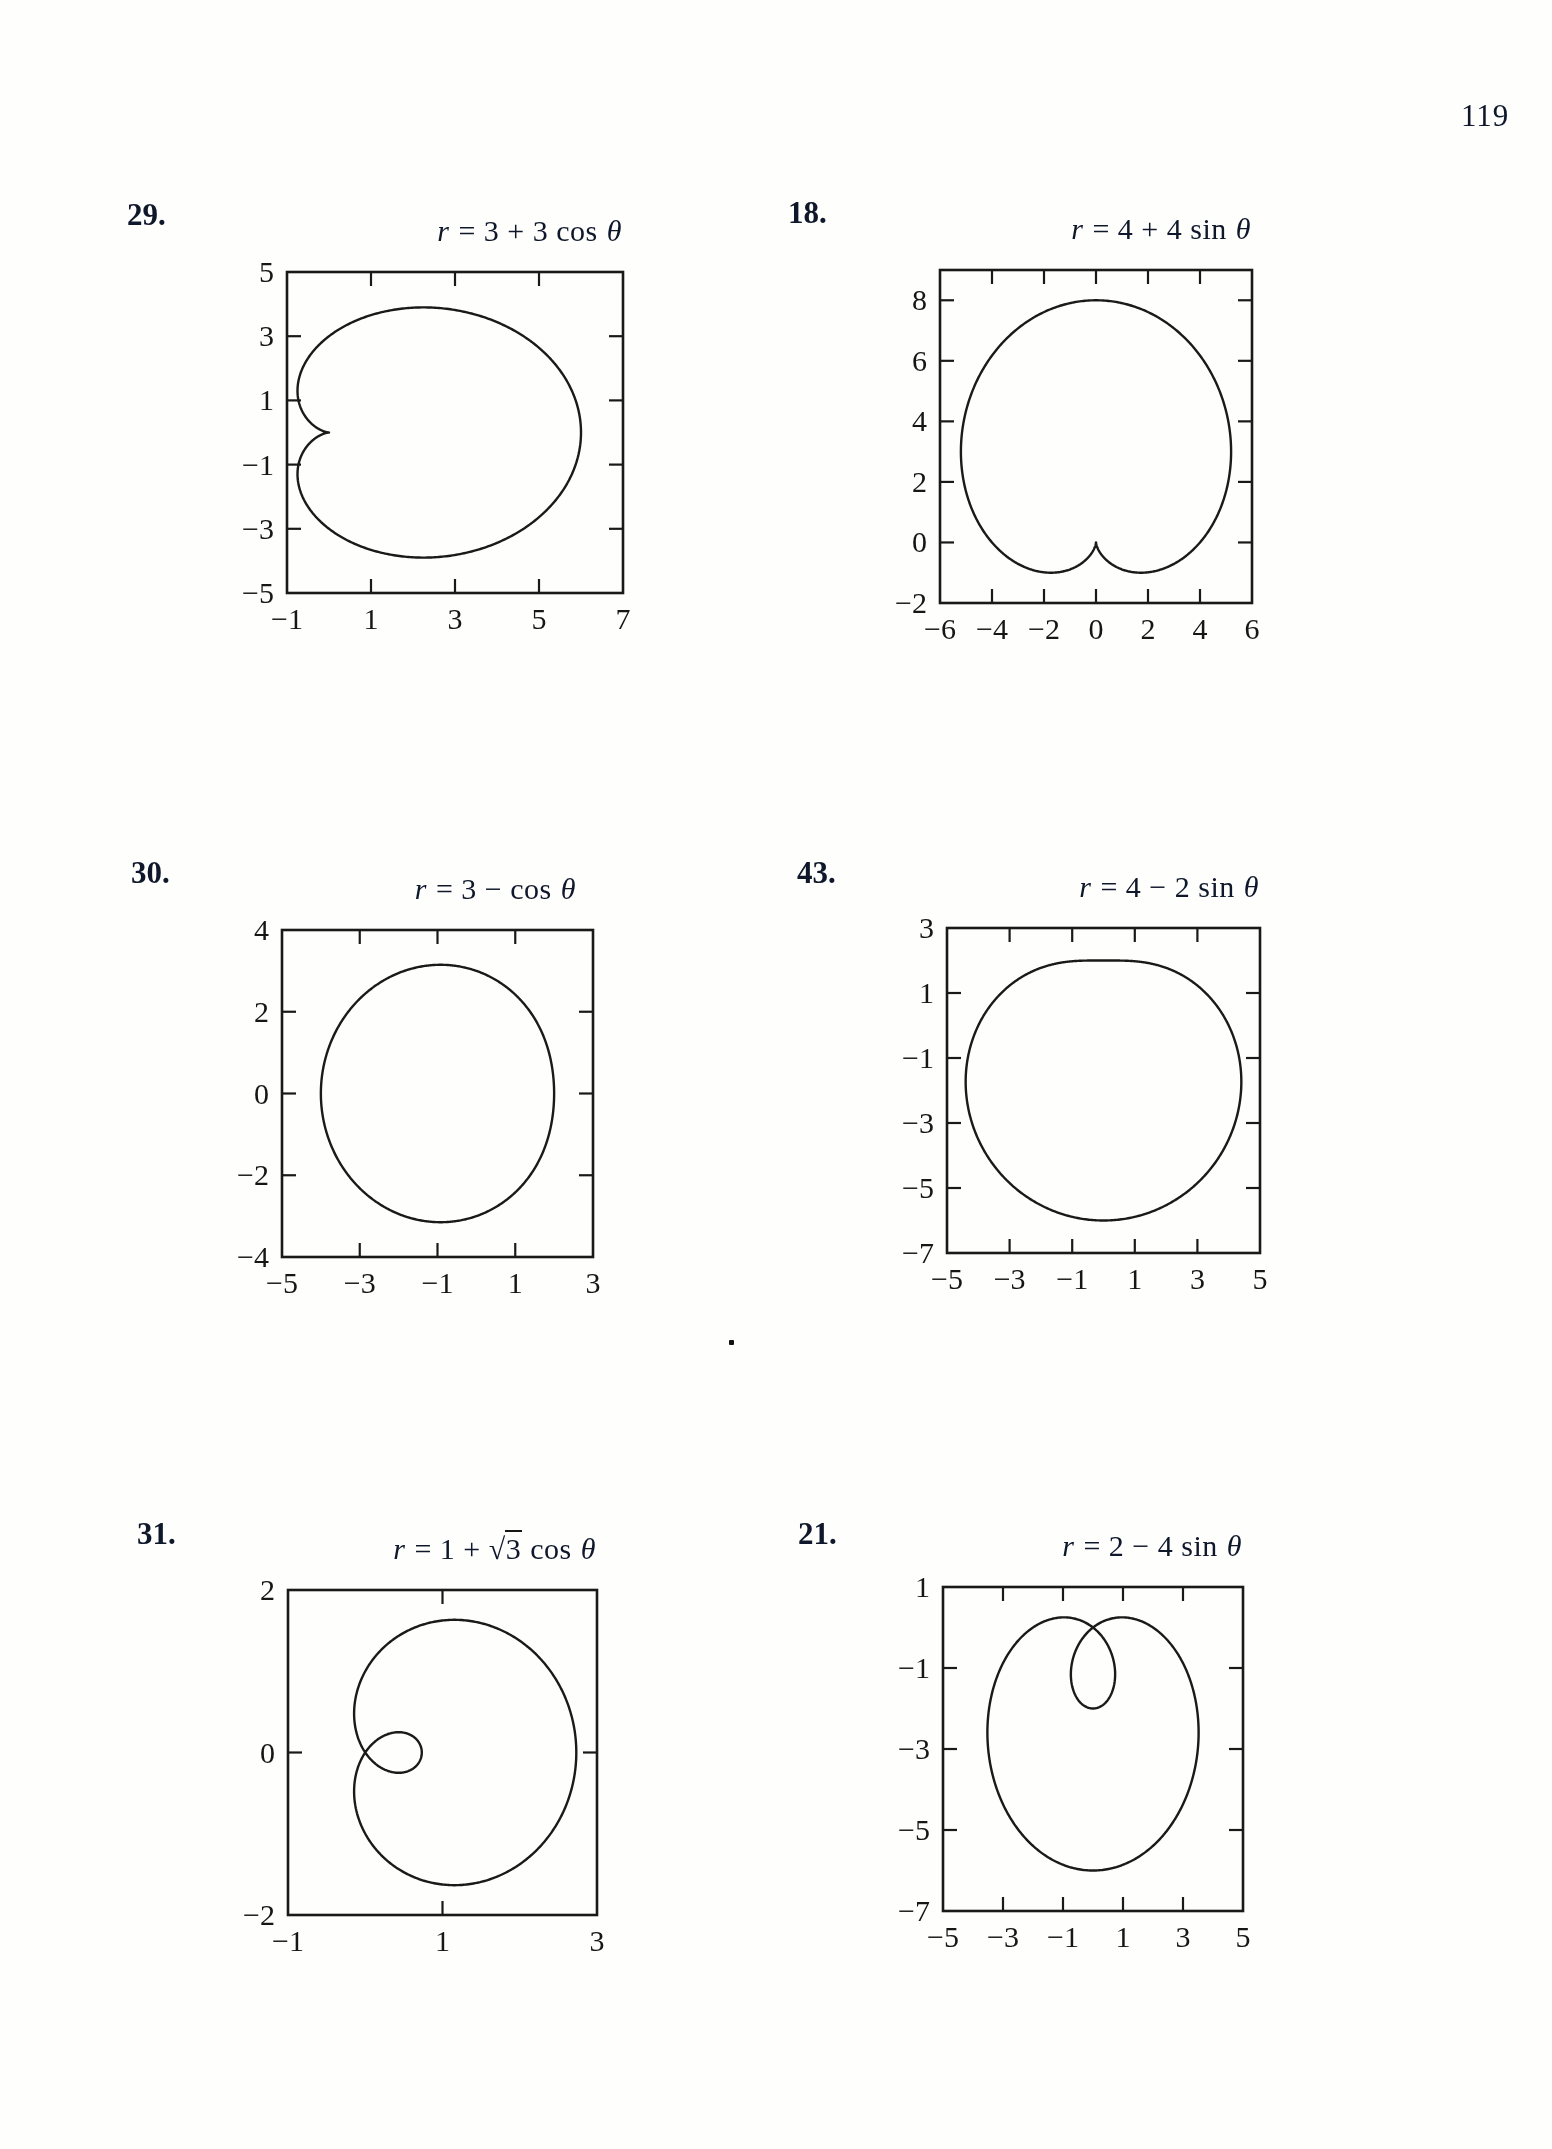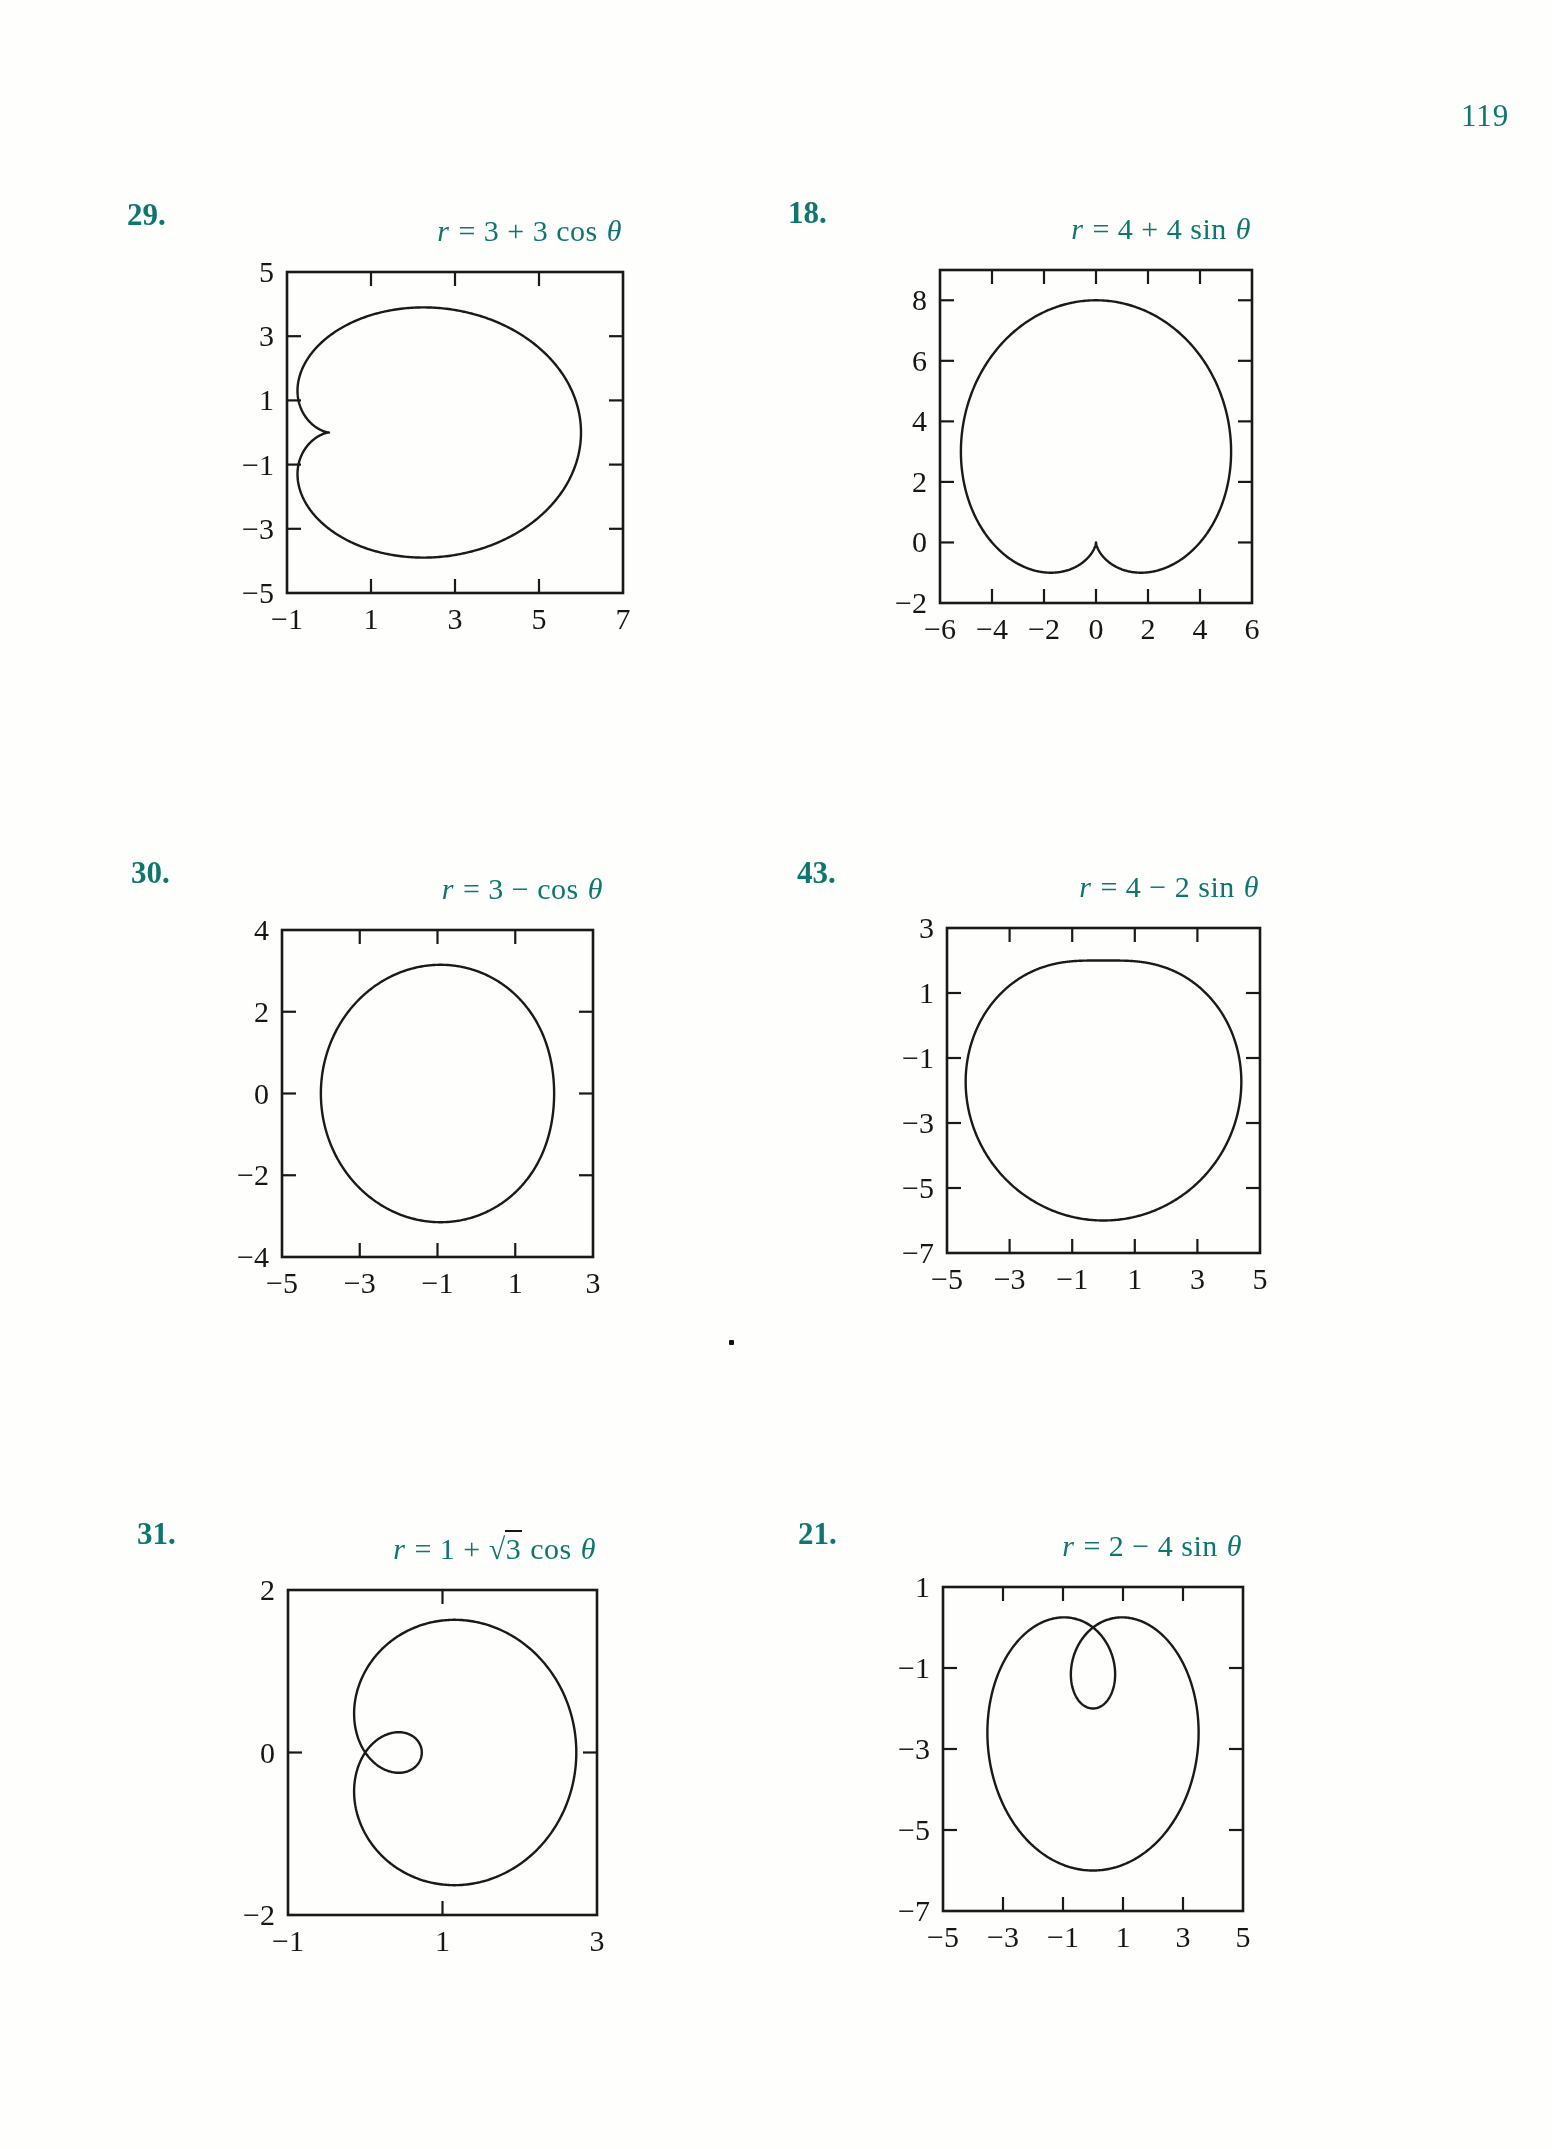--- a/index.html
+++ b/index.html
@@ -1,18 +1,18 @@
 <!DOCTYPE html>
 <html><head>
 <meta charset="utf-8">
 <style>
   html,body{margin:0;padding:0;background:#ffffff;}
   .page{
     position:relative;width:1552px;height:2149px;background:#fefefd;
-    font-family:"Liberation Serif",serif;color:#0f766e;overflow:hidden;
+    font-family:"Liberation Serif",serif;color:#0f172a;overflow:hidden;
   }
   .page-number{position:absolute;left:1461px;top:98px;font-size:31px;letter-spacing:1px;}
   .item-label{position:absolute;font-size:31px;font-weight:bold;}
   figure.plot{position:absolute;margin:0;padding:0;}
   .plot-title{
     position:absolute;top:6px;text-align:right;font-size:30px;
     letter-spacing:0.5px;white-space:nowrap;
   }
   .plot-title i{font-style:italic;padding:0 1px;}
   .radbar{border-top:2.4px solid #161616;padding:0 1px;margin-left:-1px;}
@@ -115,21 +115,21 @@
           <text class="ticklabel" x="79" y="164.8181818181818" text-anchor="end">6</text>
           <text class="ticklabel" x="79" y="225.36363636363635" text-anchor="end">4</text>
           <text class="ticklabel" x="79" y="285.9090909090909" text-anchor="end">2</text>
           <text class="ticklabel" x="79" y="346.4545454545455" text-anchor="end">0</text>
           <text class="ticklabel" x="79" y="407" text-anchor="end">−2</text>
         </g>
         <path class="curve" d="M352.00 336.45L352.90 335.39L353.80 334.30L354.69 333.20L355.56 332.08L356.43 330.94L357.29 329.79L358.14 328.61L358.98 327.42L359.81 326.21L360.63 324.98L361.44 323.74L362.24 322.47L363.03 321.19L363.80 319.90L364.57 318.59L365.32 317.26L366.06 315.91L366.79 314.55L367.50 313.17L368.21 311.78L368.89 310.37L369.57 308.94L370.23 307.50L370.88 306.04L371.51 304.57L372.13 303.09L372.73 301.59L373.32 300.07L373.90 298.54L374.46 297.00L375.00 295.45L375.53 293.88L376.04 292.29L376.53 290.70L377.01 289.09L377.47 287.47L377.92 285.84L378.35 284.20L378.76 282.54L379.15 280.87L379.53 279.20L379.89 277.51L380.23 275.81L380.55 274.10L380.85 272.38L381.14 270.65L381.40 268.92L381.65 267.17L381.88 265.41L382.09 263.65L382.28 261.88L382.45 260.10L382.60 258.32L382.73 256.52L382.85 254.72L382.94 252.92L383.01 251.10L383.06 249.29L383.09 247.46L383.10 245.64L383.09 243.80L383.06 241.97L383.01 240.13L382.93 238.28L382.84 236.43L382.73 234.58L382.59 232.73L382.43 230.88L382.26 229.02L382.06 227.16L381.83 225.30L381.59 223.44L381.33 221.58L381.04 219.72L380.74 217.86L380.41 216.01L380.06 214.15L379.69 212.29L379.29 210.44L378.88 208.59L378.44 206.74L377.98 204.89L377.50 203.05L377.00 201.21L376.48 199.38L375.93 197.55L375.37 195.72L374.78 193.90L374.17 192.09L373.54 190.28L372.89 188.48L372.21 186.69L371.52 184.90L370.80 183.12L370.06 181.35L369.30 179.59L368.52 177.84L367.72 176.09L366.90 174.36L366.06 172.63L365.20 170.92L364.31 169.22L363.41 167.52L362.48 165.84L361.54 164.17L360.57 162.51L359.59 160.87L358.58 159.23L357.56 157.62L356.52 156.01L355.45 154.42L354.37 152.84L353.27 151.28L352.15 149.73L351.01 148.19L349.85 146.68L348.67 145.17L347.48 143.69L346.26 142.22L345.03 140.77L343.78 139.33L342.52 137.92L341.24 136.52L339.93 135.14L338.62 133.77L337.28 132.43L335.93 131.10L334.57 129.80L333.18 128.51L331.79 127.25L330.37 126.00L328.94 124.77L327.50 123.57L326.04 122.39L324.57 121.22L323.08 120.08L321.58 118.96L320.06 117.87L318.54 116.79L316.99 115.74L315.44 114.71L313.87 113.70L312.29 112.72L310.70 111.76L309.10 110.83L307.48 109.91L305.86 109.03L304.22 108.16L302.57 107.32L300.92 106.51L299.25 105.72L297.57 104.96L295.89 104.22L294.19 103.50L292.49 102.82L290.77 102.15L289.05 101.52L287.32 100.91L285.59 100.32L283.84 99.76L282.09 99.23L280.34 98.73L278.57 98.25L276.81 97.80L275.03 97.37L273.25 96.97L271.47 96.60L269.68 96.26L267.89 95.94L266.09 95.65L264.29 95.39L262.49 95.16L260.69 94.95L258.88 94.77L257.07 94.62L255.26 94.49L253.44 94.40L251.63 94.33L249.81 94.29L248.00 94.27L246.18 94.29L244.37 94.33L242.56 94.40L240.74 94.49L238.93 94.62L237.12 94.77L235.31 94.95L233.51 95.16L231.70 95.39L229.91 95.65L228.11 95.94L226.32 96.26L224.53 96.60L222.74 96.97L220.97 97.37L219.19 97.80L217.42 98.25L215.66 98.73L213.90 99.23L212.15 99.76L210.41 100.32L208.68 100.91L206.95 101.52L205.23 102.15L203.51 102.82L201.81 103.50L200.11 104.22L198.43 104.96L196.75 105.72L195.08 106.51L193.42 107.33L191.78 108.16L190.14 109.03L188.51 109.92L186.90 110.83L185.30 111.76L183.71 112.72L182.13 113.71L180.56 114.71L179.00 115.74L177.46 116.79L175.93 117.87L174.42 118.96L172.92 120.08L171.43 121.22L169.96 122.39L168.50 123.57L167.06 124.77L165.63 126.00L164.21 127.25L162.81 128.51L161.43 129.80L160.07 131.10L158.72 132.43L157.38 133.77L156.06 135.14L154.76 136.52L153.48 137.92L152.21 139.33L150.97 140.77L149.74 142.22L148.52 143.69L147.33 145.18L146.15 146.68L144.99 148.20L143.85 149.73L142.73 151.28L141.63 152.84L140.55 154.42L139.48 156.01L138.44 157.62L137.41 159.24L136.41 160.87L135.43 162.51L134.46 164.17L133.52 165.84L132.59 167.52L131.69 169.22L130.80 170.92L129.94 172.64L129.10 174.36L128.28 176.10L127.47 177.84L126.69 179.59L125.94 181.36L125.20 183.13L124.48 184.91L123.79 186.69L123.11 188.49L122.46 190.29L121.83 192.09L121.22 193.91L120.63 195.73L120.07 197.55L119.52 199.38L119.00 201.21L118.50 203.05L118.02 204.89L117.56 206.74L117.12 208.59L116.71 210.44L116.31 212.29L115.94 214.15L115.59 216.01L115.26 217.87L114.96 219.72L114.67 221.58L114.41 223.44L114.16 225.30L113.94 227.16L113.74 229.02L113.57 230.88L113.41 232.73L113.27 234.59L113.16 236.44L113.07 238.28L112.99 240.13L112.94 241.97L112.91 243.81L112.90 245.64L112.91 247.47L112.94 249.29L112.99 251.11L113.06 252.92L113.16 254.72L113.27 256.52L113.40 258.32L113.55 260.10L113.72 261.88L113.91 263.65L114.12 265.42L114.35 267.17L114.60 268.92L114.86 270.65L115.15 272.38L115.45 274.10L115.77 275.81L116.11 277.51L116.47 279.20L116.85 280.88L117.24 282.54L117.65 284.20L118.08 285.84L118.53 287.47L118.99 289.09L119.47 290.70L119.96 292.30L120.47 293.88L121.00 295.45L121.54 297.00L122.10 298.55L122.68 300.07L123.27 301.59L123.87 303.09L124.49 304.57L125.12 306.05L125.77 307.50L126.43 308.94L127.11 310.37L127.80 311.78L128.50 313.17L129.21 314.55L129.94 315.91L130.68 317.26L131.43 318.59L132.20 319.90L132.97 321.20L133.76 322.48L134.56 323.74L135.37 324.98L136.19 326.21L137.02 327.42L137.86 328.61L138.71 329.79L139.57 330.94L140.44 332.08L141.31 333.20L142.20 334.31L143.10 335.39L144.00 336.46L144.91 337.50L145.83 338.53L146.76 339.54L147.69 340.53L148.63 341.51L149.58 342.46L150.53 343.40L151.49 344.31L152.46 345.21L153.43 346.09L154.40 346.95L155.38 347.79L156.37 348.61L157.36 349.41L158.35 350.20L159.35 350.96L160.35 351.71L161.35 352.43L162.36 353.14L163.37 353.83L164.38 354.50L165.39 355.15L166.41 355.78L167.42 356.40L168.44 356.99L169.46 357.57L170.48 358.12L171.50 358.66L172.52 359.18L173.54 359.68L174.57 360.17L175.59 360.63L176.60 361.08L177.62 361.51L178.64 361.92L179.66 362.31L180.67 362.69L181.68 363.04L182.69 363.38L183.70 363.71L184.70 364.01L185.70 364.30L186.70 364.57L187.70 364.82L188.69 365.06L189.67 365.28L190.66 365.49L191.64 365.67L192.61 365.85L193.58 366.00L194.54 366.14L195.50 366.27L196.46 366.38L197.41 366.47L198.35 366.55L199.28 366.61L200.21 366.66L201.14 366.70L202.06 366.72L202.97 366.73L203.87 366.72L204.77 366.70L205.66 366.67L206.54 366.62L207.42 366.56L208.28 366.49L209.14 366.40L209.99 366.30L210.84 366.19L211.67 366.07L212.50 365.94L213.32 365.79L214.13 365.64L214.93 365.47L215.72 365.29L216.50 365.11L217.28 364.91L218.04 364.70L218.80 364.48L219.54 364.26L220.28 364.02L221.00 363.78L221.72 363.52L222.43 363.26L223.13 362.99L223.81 362.72L224.49 362.43L225.16 362.14L225.81 361.84L226.46 361.53L227.10 361.22L227.72 360.90L228.34 360.58L228.95 360.25L229.54 359.91L230.13 359.57L230.70 359.22L231.26 358.87L231.82 358.52L232.36 358.16L232.89 357.79L233.41 357.43L233.93 357.06L234.43 356.68L234.92 356.31L235.40 355.93L235.87 355.55L236.33 355.16L236.77 354.78L237.21 354.39L237.64 354.01L238.06 353.62L238.47 353.23L238.86 352.84L239.25 352.45L239.63 352.06L239.99 351.67L240.35 351.28L240.70 350.89L241.03 350.50L241.36 350.12L241.68 349.73L241.99 349.35L242.29 348.97L242.57 348.59L242.85 348.21L243.12 347.84L243.39 347.47L243.64 347.10L243.88 346.74L244.12 346.38L244.34 346.02L244.56 345.66L244.77 345.32L244.97 344.97L245.16 344.63L245.35 344.29L245.52 343.96L245.69 343.64L245.86 343.32L246.01 343.00L246.16 342.69L246.29 342.39L246.43 342.09L246.55 341.80L246.67 341.51L246.78 341.24L246.89 340.96L246.99 340.70L247.08 340.44L247.17 340.19L247.25 339.94L247.33 339.71L247.40 339.48L247.47 339.26L247.53 339.04L247.58 338.84L247.64 338.64L247.68 338.45L247.73 338.27L247.76 338.09L247.80 337.93L247.83 337.77L247.86 337.62L247.88 337.48L247.91 337.35L247.92 337.23L247.94 337.11L247.95 337.01L247.97 336.91L247.97 336.83L247.98 336.75L247.99 336.68L247.99 336.62L248.00 336.57L248.00 336.53L248.00 336.50L248.00 336.47L248.00 336.46L248.00 336.45L248.00 336.46L248.00 336.47L248.00 336.50L248.00 336.53L248.00 336.57L248.01 336.62L248.01 336.68L248.02 336.75L248.03 336.83L248.03 336.91L248.05 337.01L248.06 337.11L248.08 337.23L248.09 337.35L248.12 337.48L248.14 337.62L248.17 337.77L248.20 337.93L248.24 338.09L248.27 338.27L248.32 338.45L248.36 338.64L248.42 338.84L248.47 339.04L248.53 339.26L248.60 339.48L248.67 339.71L248.75 339.94L248.83 340.19L248.92 340.44L249.01 340.70L249.11 340.96L249.22 341.24L249.33 341.51L249.45 341.80L249.57 342.09L249.71 342.39L249.84 342.69L249.99 343.00L250.15 343.32L250.31 343.64L250.48 343.96L250.65 344.29L250.84 344.63L251.03 344.97L251.23 345.32L251.44 345.67L251.66 346.02L251.88 346.38L252.12 346.74L252.36 347.10L252.61 347.47L252.88 347.84L253.15 348.21L253.43 348.59L253.72 348.97L254.01 349.35L254.32 349.73L254.64 350.12L254.97 350.50L255.30 350.89L255.65 351.28L256.01 351.67L256.37 352.06L256.75 352.45L257.14 352.84L257.54 353.23L257.94 353.62L258.36 354.01L258.79 354.39L259.23 354.78L259.68 355.16L260.13 355.55L260.60 355.93L261.08 356.31L261.57 356.68L262.08 357.06L262.59 357.43L263.11 357.79L263.64 358.16L264.18 358.52L264.74 358.87L265.30 359.22L265.88 359.57L266.46 359.91L267.06 360.25L267.66 360.58L268.28 360.90L268.90 361.22L269.54 361.53L270.19 361.84L270.84 362.14L271.51 362.43L272.19 362.72L272.88 362.99L273.57 363.26L274.28 363.53L275.00 363.78L275.72 364.02L276.46 364.26L277.21 364.49L277.96 364.70L278.73 364.91L279.50 365.11L280.28 365.30L281.07 365.47L281.87 365.64L282.68 365.79L283.50 365.94L284.33 366.07L285.16 366.19L286.01 366.30L286.86 366.40L287.72 366.49L288.59 366.56L289.46 366.62L290.34 366.67L291.23 366.70L292.13 366.72L293.03 366.73L293.95 366.72L294.86 366.70L295.79 366.66L296.72 366.61L297.65 366.55L298.60 366.47L299.55 366.38L300.50 366.27L301.46 366.14L302.42 366.00L303.39 365.85L304.37 365.67L305.35 365.49L306.33 365.28L307.32 365.06L308.31 364.82L309.30 364.57L310.30 364.30L311.30 364.01L312.30 363.70L313.31 363.38L314.32 363.04L315.33 362.68L316.35 362.31L317.36 361.92L318.38 361.51L319.40 361.08L320.42 360.63L321.44 360.17L322.46 359.68L323.48 359.18L324.50 358.66L325.52 358.12L326.54 357.57L327.56 356.99L328.58 356.40L329.60 355.78L330.61 355.15L331.63 354.50L332.64 353.83L333.65 353.14L334.65 352.43L335.66 351.71L336.66 350.96L337.65 350.20L338.65 349.41L339.64 348.61L340.62 347.79L341.60 346.95L342.58 346.09L343.55 345.21L344.51 344.31L345.47 343.39L346.42 342.46L347.37 341.50L348.31 340.53L349.24 339.54L350.17 338.53L351.09 337.50L352.00 336.45Z"></path>
       </svg>
     </figure>
   <figure class="plot" style="left: 190px; top: 866px; width: 455px; height: 475px;">
-      <div class="plot-title" style="left: 103px; width: 311px;"><i>r</i> = 3 − cos <i>θ</i></div>
+      <div class="plot-title" style="left: 76px; width: 311px;"><i>r</i> = 3 − cos <i>θ</i></div>
       <svg class="plot-svg" width="455" height="475" viewBox="0 0 455 475">
         <rect class="frame" x="92" y="64" width="311" height="327"></rect>
         <g>
           <line class="tick" x1="169.75" y1="65" x2="169.75" y2="78"></line>
           <line class="tick" x1="169.75" y1="390" x2="169.75" y2="377"></line>
           <line class="tick" x1="247.5" y1="65" x2="247.5" y2="78"></line>
           <line class="tick" x1="247.5" y1="390" x2="247.5" y2="377"></line>
           <line class="tick" x1="325.25" y1="65" x2="325.25" y2="78"></line>
           <line class="tick" x1="325.25" y1="390" x2="325.25" y2="377"></line>
           <line class="tick" x1="93" y1="145.75" x2="106" y2="145.75"></line>

